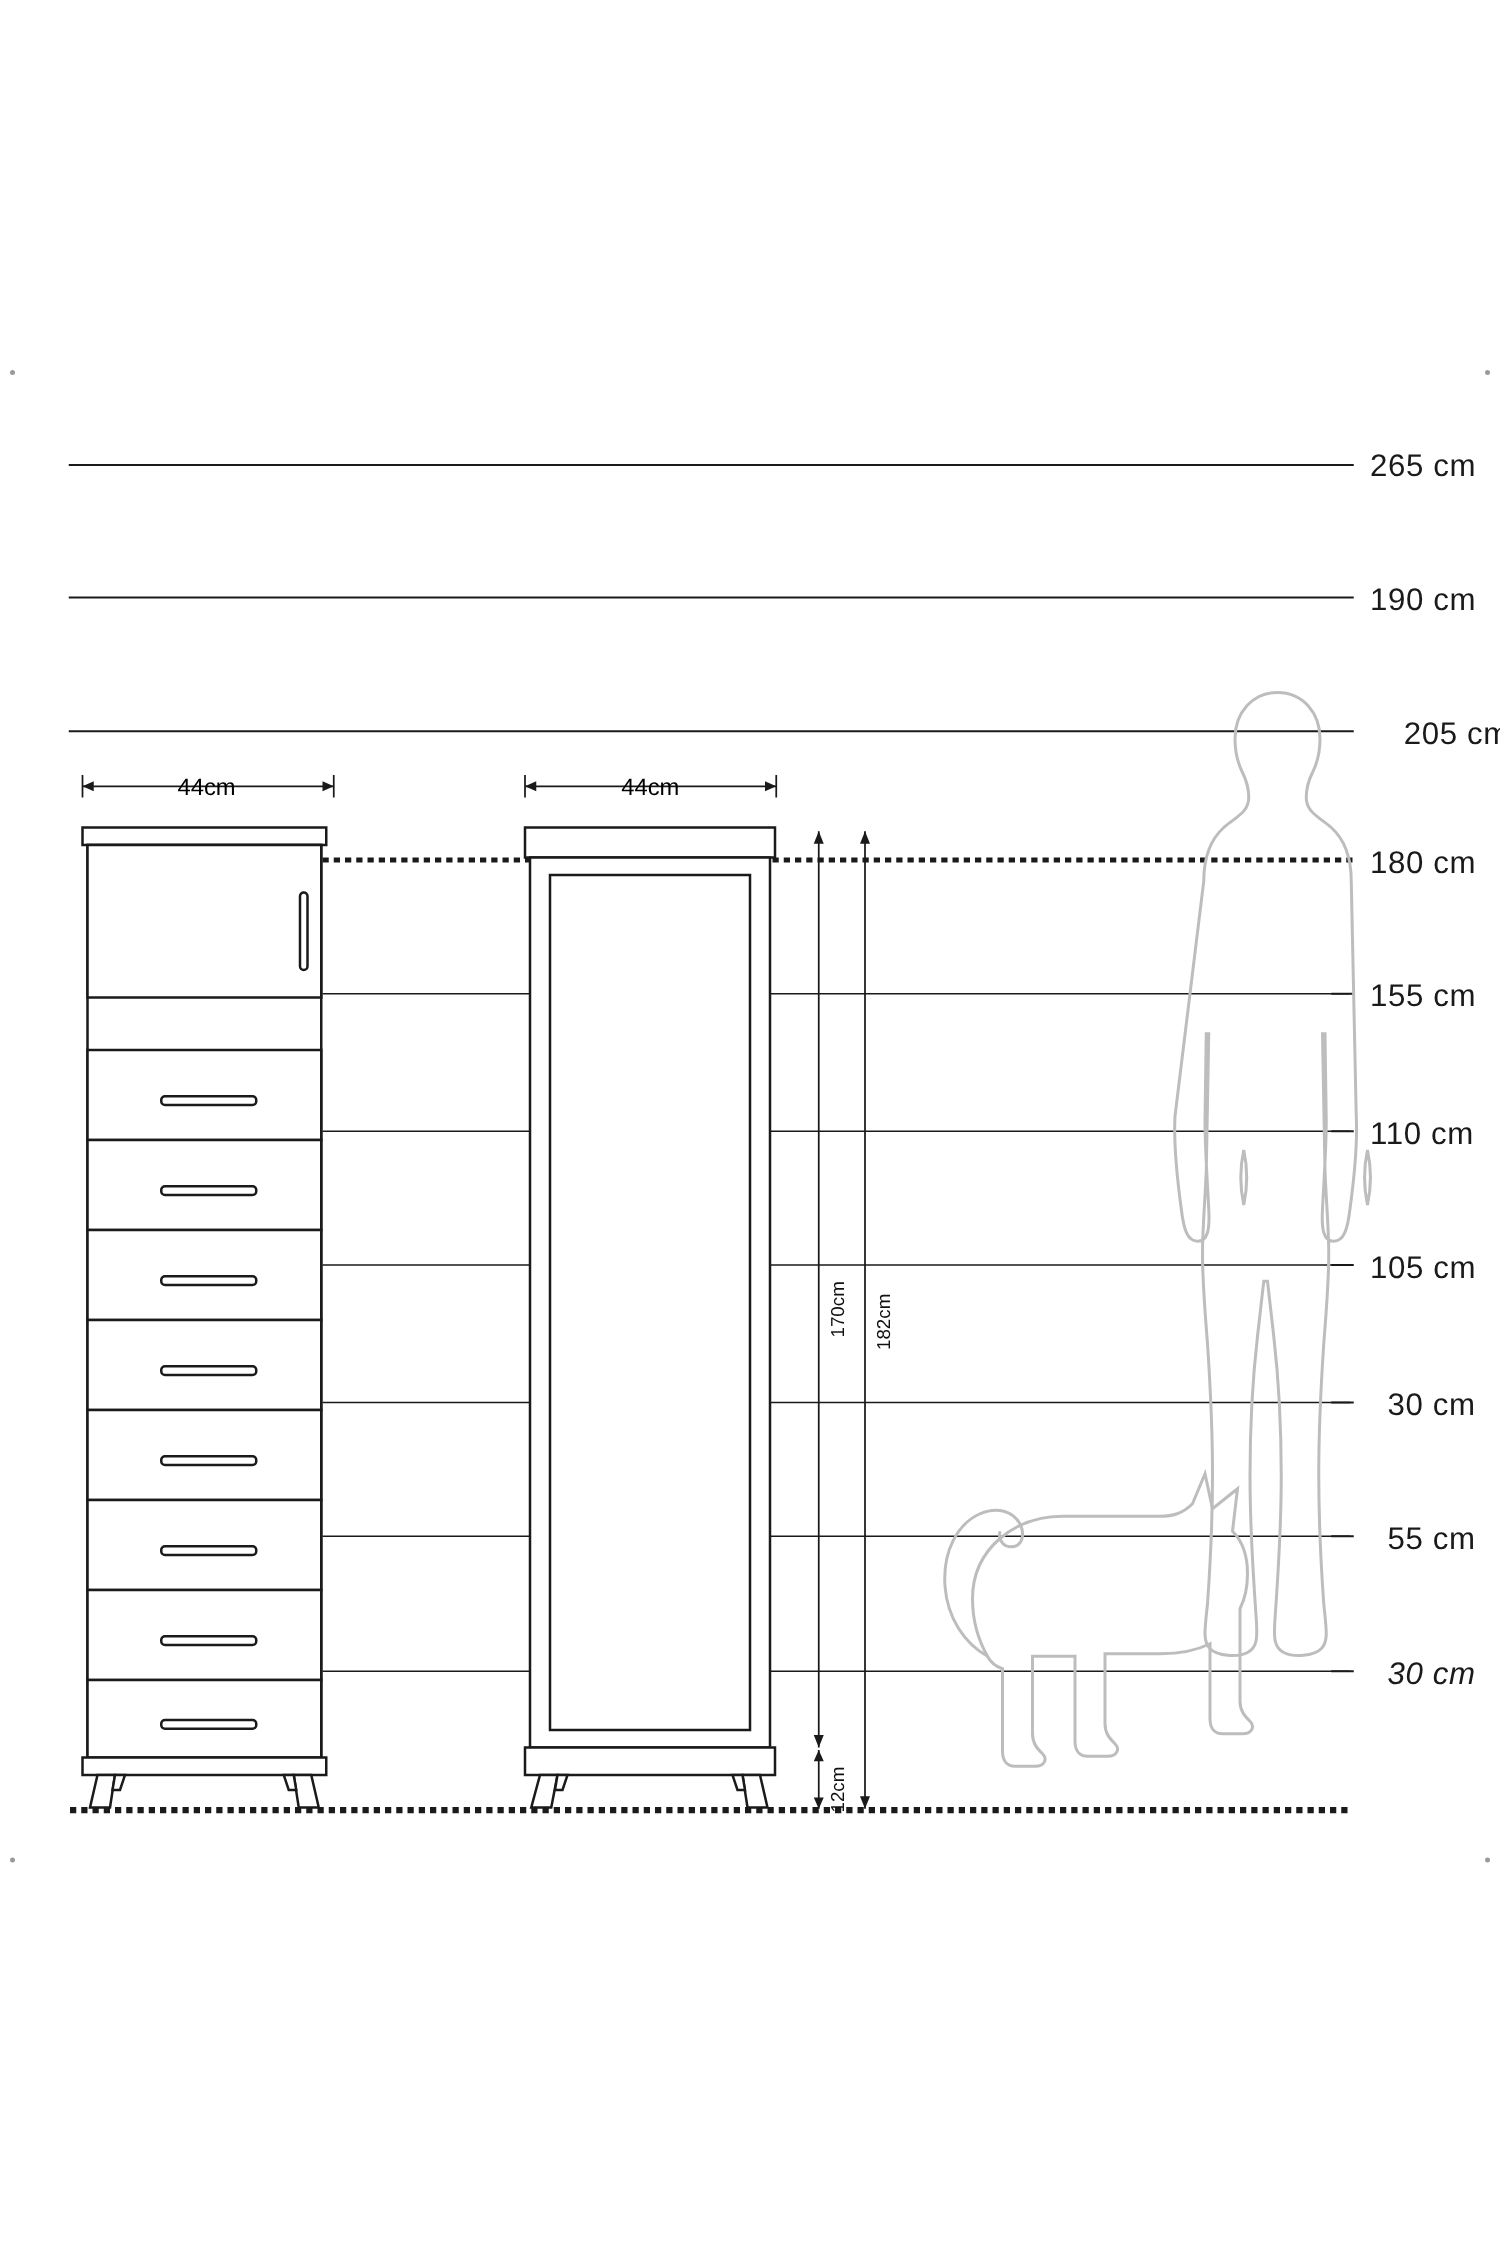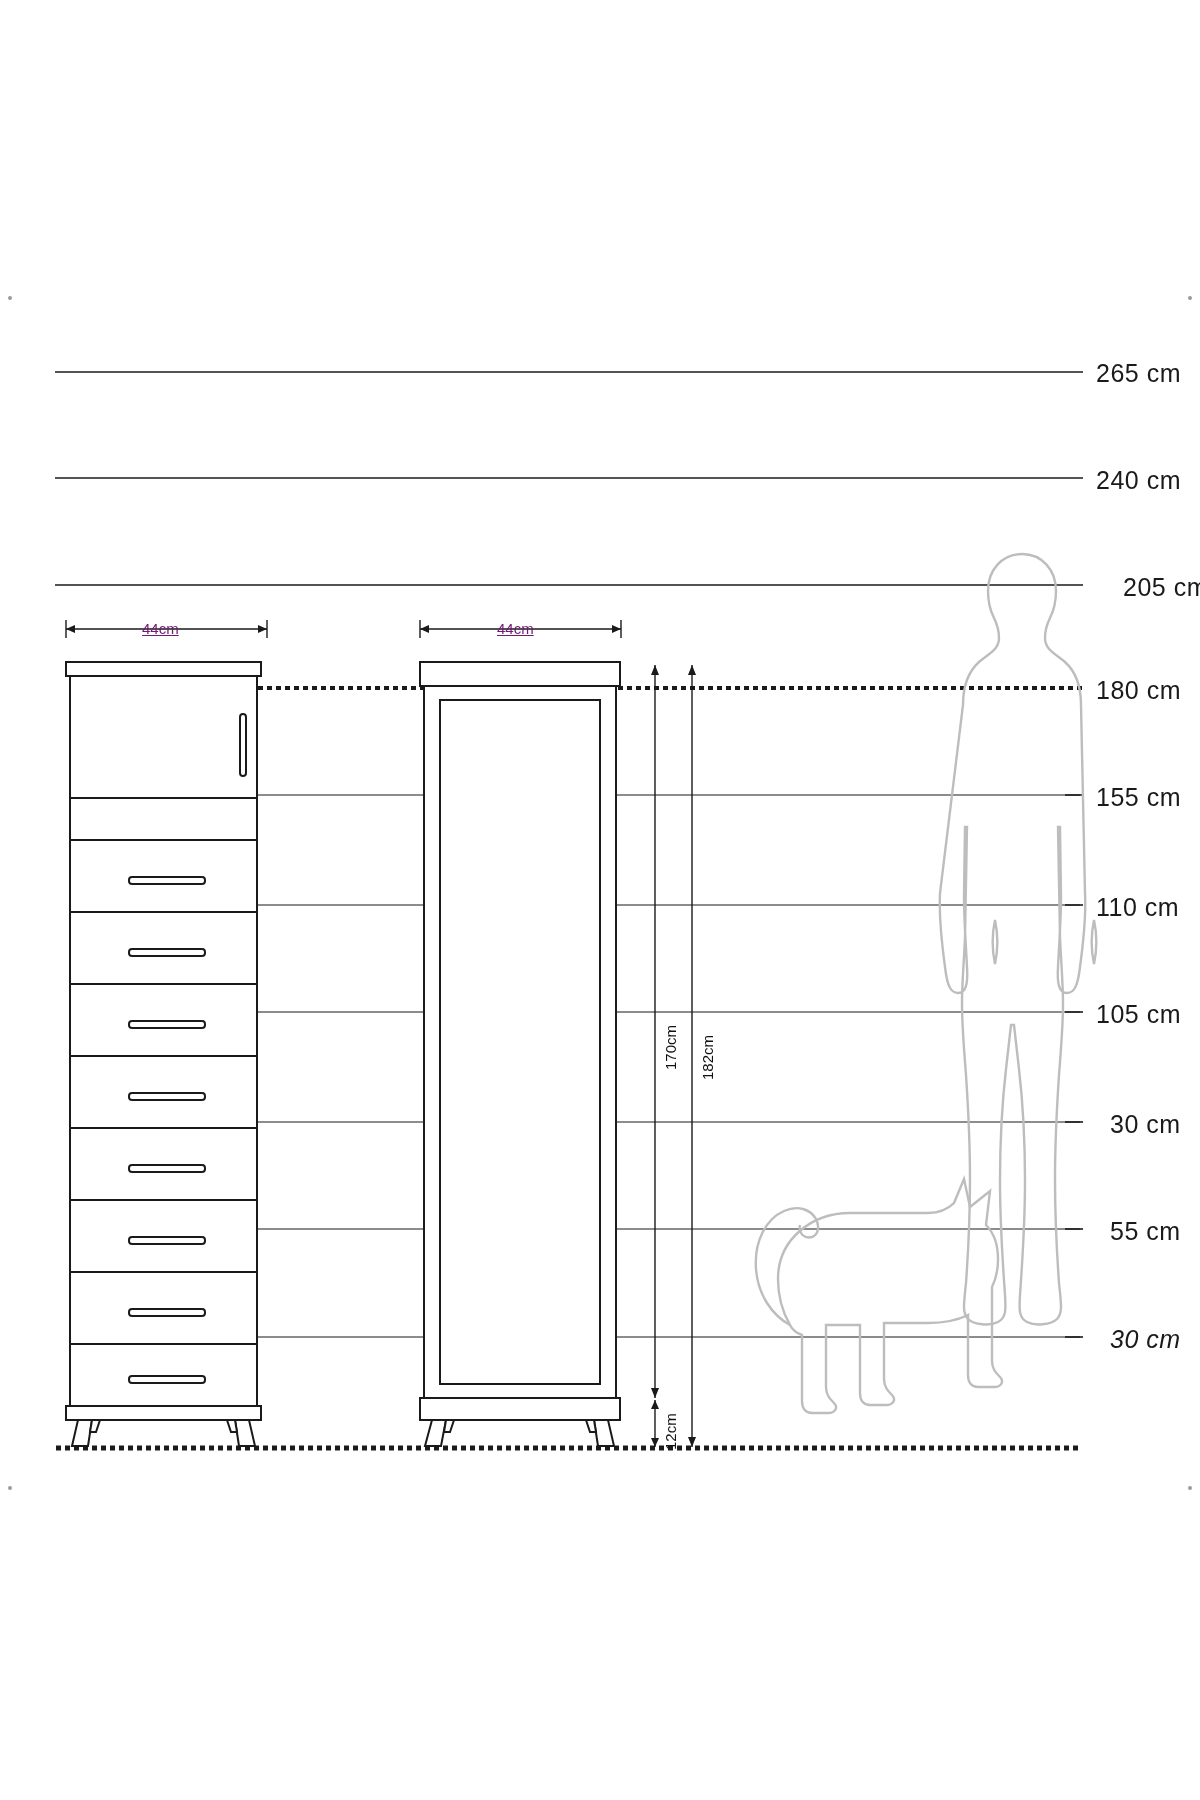--- a/index.html
+++ b/index.html
@@ -33,23 +33,22 @@
     font-family: "Liberation Sans", sans-serif;
     color: #111111;
     white-space: nowrap;
   }
   .scale-label {
     font-size: 25px;
     letter-spacing: 0.5px;
     color: #1a1a1a;
   }
   .width-label {
-    font-size: 15px;
-    color: #701a75;
-    text-decoration: underline;
+    font-size: 19px;
+    color: #000000;
   }
   .vert-label {
     font-size: 15px;
     color: #111111;
     transform: rotate(-90deg);
     transform-origin: left top;
   }
   .corner-dot {
     position: absolute;
     width: 4px;
@@ -281,21 +280,21 @@
                c-8 2 -14 -4 -12 -12"></path>
     </g>
   </svg>
 
   <div class="corner-dot" style="left:8px; top:296px;"></div>
   <div class="corner-dot" style="left:1188px; top:296px;"></div>
   <div class="corner-dot" style="left:8px; top:1486px;"></div>
   <div class="corner-dot" style="left:1188px; top:1486px;"></div>
 
   <div class="lbl scale-label" style="left:1096px; top:359px;">265 cm</div>
-  <div class="lbl scale-label" style="left:1096px; top:466px;">240 cm</div>
+  <div class="lbl scale-label" style="left:1096px; top:466px;">190 cm</div>
   <div class="lbl scale-label" style="left:1123px; top:573px;">205 cm</div>
   <div class="lbl scale-label" style="left:1096px; top:676px;">180 cm</div>
   <div class="lbl scale-label" style="left:1096px; top:783px;">155 cm</div>
   <div class="lbl scale-label" style="left:1096px; top:893px;">110 cm</div>
   <div class="lbl scale-label" style="left:1096px; top:1000px;">105 cm</div>
   <div class="lbl scale-label" style="left:1110px; top:1110px;">30 cm</div>
   <div class="lbl scale-label" style="left:1110px; top:1217px;">55 cm</div>
   <div class="lbl scale-label" style="left:1110px; top:1325px;font-style:italic;">30 cm</div>
 
   <div class="lbl width-label" style="left:142px; top:620px;">44cm</div>

